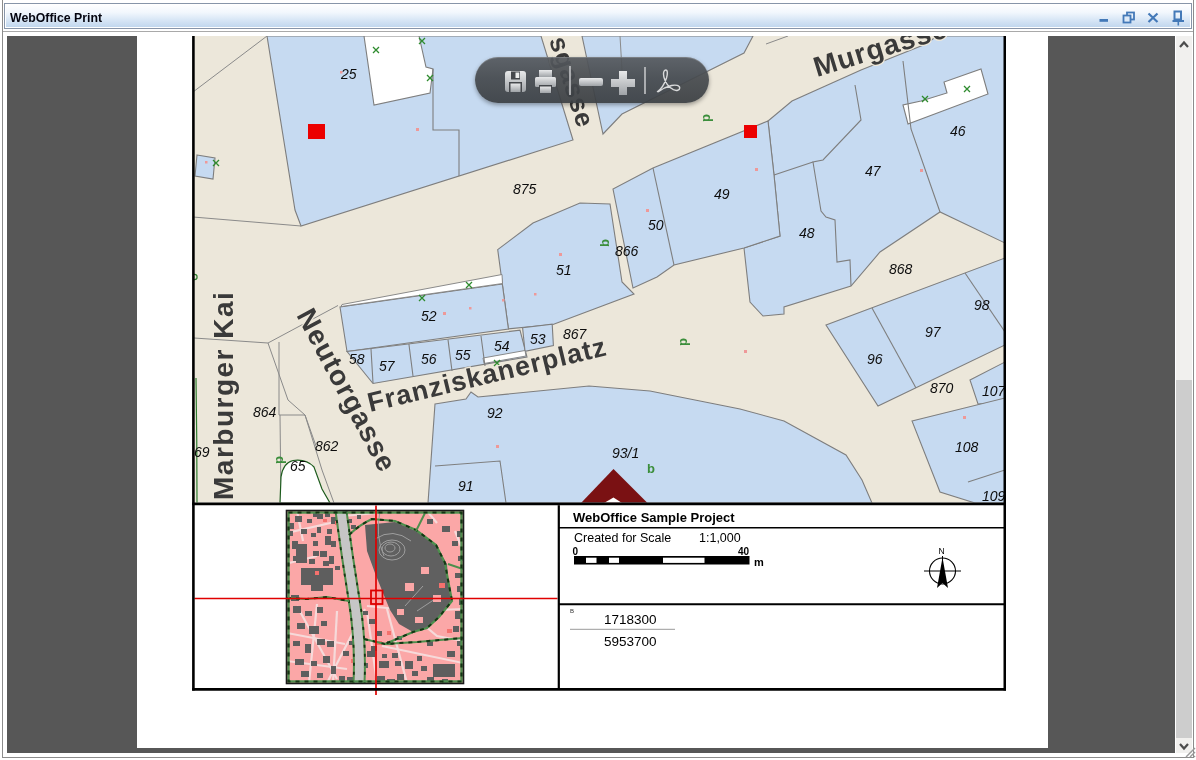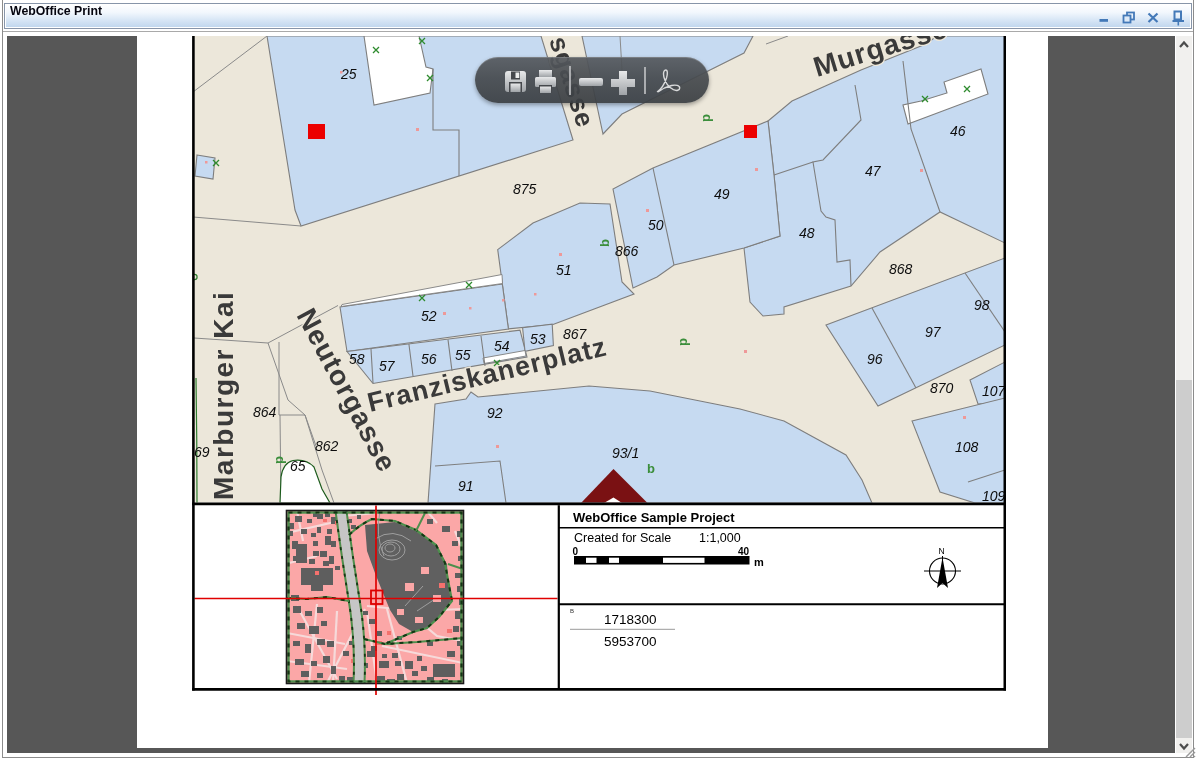--- a/index.html
+++ b/index.html
@@ -10,21 +10,21 @@
 <body>
 
 <div class="abs" style="left:2px;top:0;width:1px;height:758px;background:#8c8c8c"></div>
 
 <div class="abs" style="left:1193px;top:0;width:1px;height:758px;background:#8c8c8c"></div>
 
 <div class="abs" style="left:2px;top:757px;width:1192px;height:1px;background:#8c8c8c"></div>
 
 <div class="abs" style="left:4px;top:3px;width:1186px;height:24px;border:1px solid #8795a9;background:linear-gradient(180deg,#ffffff 0%,#f2f7fd 35%,#d9e7f6 65%,#bed5ed 100%);box-shadow:inset 0 0 0 1px #ffffff"></div>
 
-<div class="abs" style="left:10px;top:4px;font-size:12.3px;font-weight:bold;color:#05050f">WebOffice Print</div>
+<div class="abs" style="left:10px;top:11px;font-size:12.3px;font-weight:bold;color:#05050f">WebOffice Print</div>
 
 <svg class="abs" style="left:1090px;top:8px" width="100" height="22" viewBox="0 0 100 22">
 
 <rect x="9.5" y="11" width="8.5" height="2.8" fill="#4379b8"></rect>
 
 <g stroke="#4379b8" stroke-width="1.8" fill="none">
       <rect x="37" y="4.5" width="7" height="7"></rect>
       <rect x="33.5" y="7.5" width="7" height="7" fill="#dce9f7"></rect>
     </g>
 

